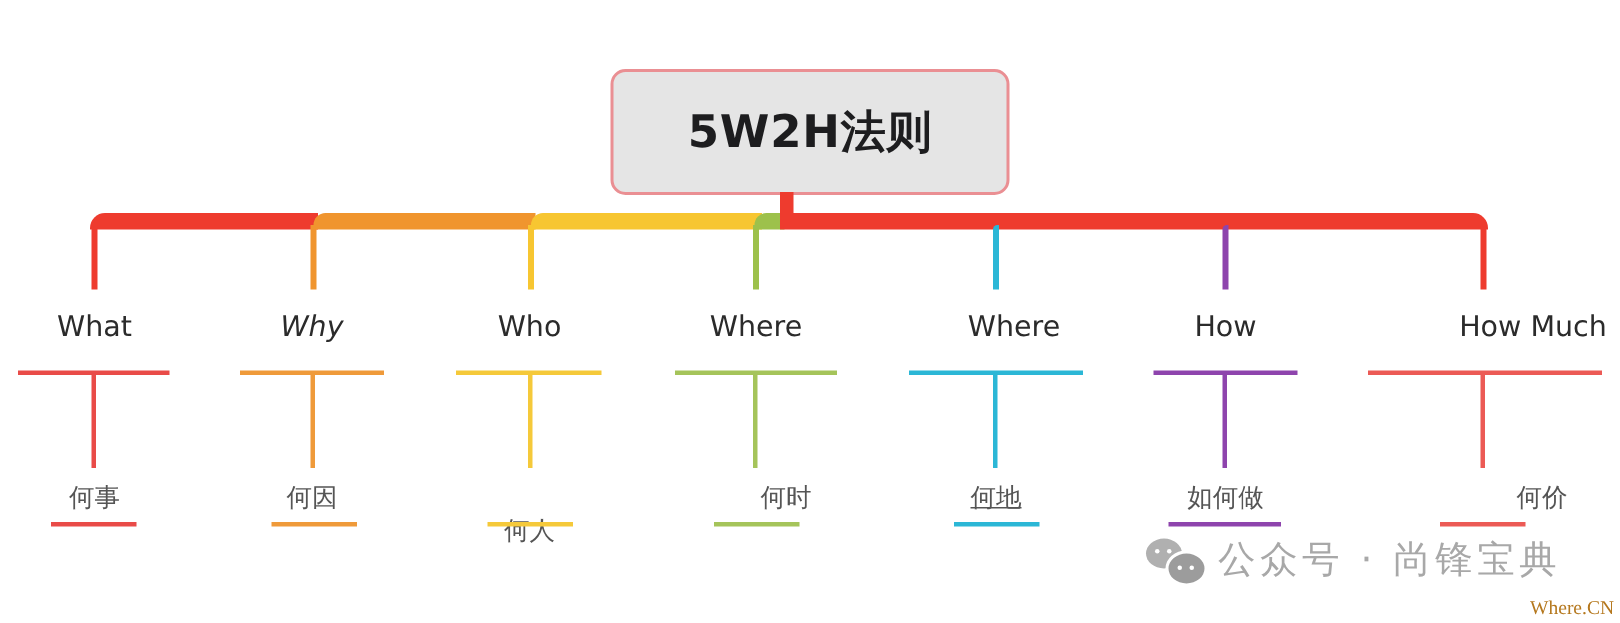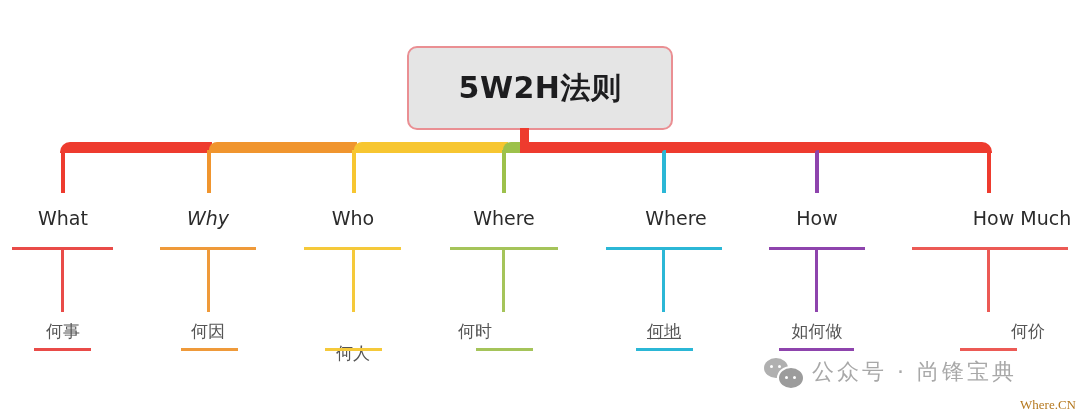--- a/index.html
+++ b/index.html
@@ -20,21 +20,21 @@
   }
   .rule { position: absolute; top: 247px; height: 3px; }
   .stem { position: absolute; top: 249px; width: 3px; height: 63px; }
   .sub-label {
     position: absolute; top: 320px; width: 120px; text-align: center;
     font-size: 17px; color: #555; transform: translateX(-50%);
   }
   .sub-rule { position: absolute; top: 348px; height: 3px; }
   .watermark {
     position: absolute; left: 764px; top: 356px; display: flex; align-items: center;
-    color: #a8a8a8; font-size: 22px; letter-spacing: 3px;
+    color: #a8a8a8; font-size: 25px; letter-spacing: 3px;
   }
   .wx-icon { width: 38px; height: 32px; position: relative; margin-right: 10px; }
   .bub1 { position: absolute; left: 0; top: 2px; width: 24px; height: 20px; border-radius: 50%; background: #b0b0b0; }
   .bub2 { position: absolute; left: 13px; top: 10px; width: 24px; height: 20px; border-radius: 50%; background: #9c9c9c; border: 2px solid #fff; }
   .eye { position: absolute; width: 3px; height: 3px; border-radius: 50%; background: #fff; }
   .ctrl {
     position: absolute; right: 4px; bottom: 2px; font-family: "Liberation Serif", "DejaVu Serif", serif;
     font-size: 13px; color: #b5781e;
   }
 </style>
@@ -74,21 +74,21 @@
 
 <div class="branch-label" style="left:353px;">Who</div>
 <div class="rule" style="left:304px;width:97px;background:#f5c93a;"></div>
 <div class="stem" style="left:352px;background:#f5c93a;"></div>
 <div class="sub-label" style="left:353px;margin-top:22px;">何人</div>
 <div class="sub-rule" style="left:325px;width:57px;background:#f5c93a;"></div>
 
 <div class="branch-label" style="left:504px;">Where</div>
 <div class="rule" style="left:450px;width:108px;background:#a5c45a;"></div>
 <div class="stem" style="left:502px;background:#a5c45a;"></div>
-<div class="sub-label" style="left:475px;">何时</div>
+<div class="sub-label" style="left:524px;">何时</div>
 <div class="sub-rule" style="left:476px;width:57px;background:#a5c45a;"></div>
 
 <div class="branch-label" style="left:676px;">Where</div>
 <div class="rule" style="left:606px;width:116px;background:#2bb7d6;"></div>
 <div class="stem" style="left:662px;background:#2bb7d6;"></div>
 <div class="sub-label" style="left:664px;text-decoration:underline;">何地</div>
 <div class="sub-rule" style="left:636px;width:57px;background:#2bb7d6;"></div>
 
 <div class="branch-label" style="left:817px;">How</div>
 <div class="rule" style="left:769px;width:96px;background:#8e44ad;"></div>

